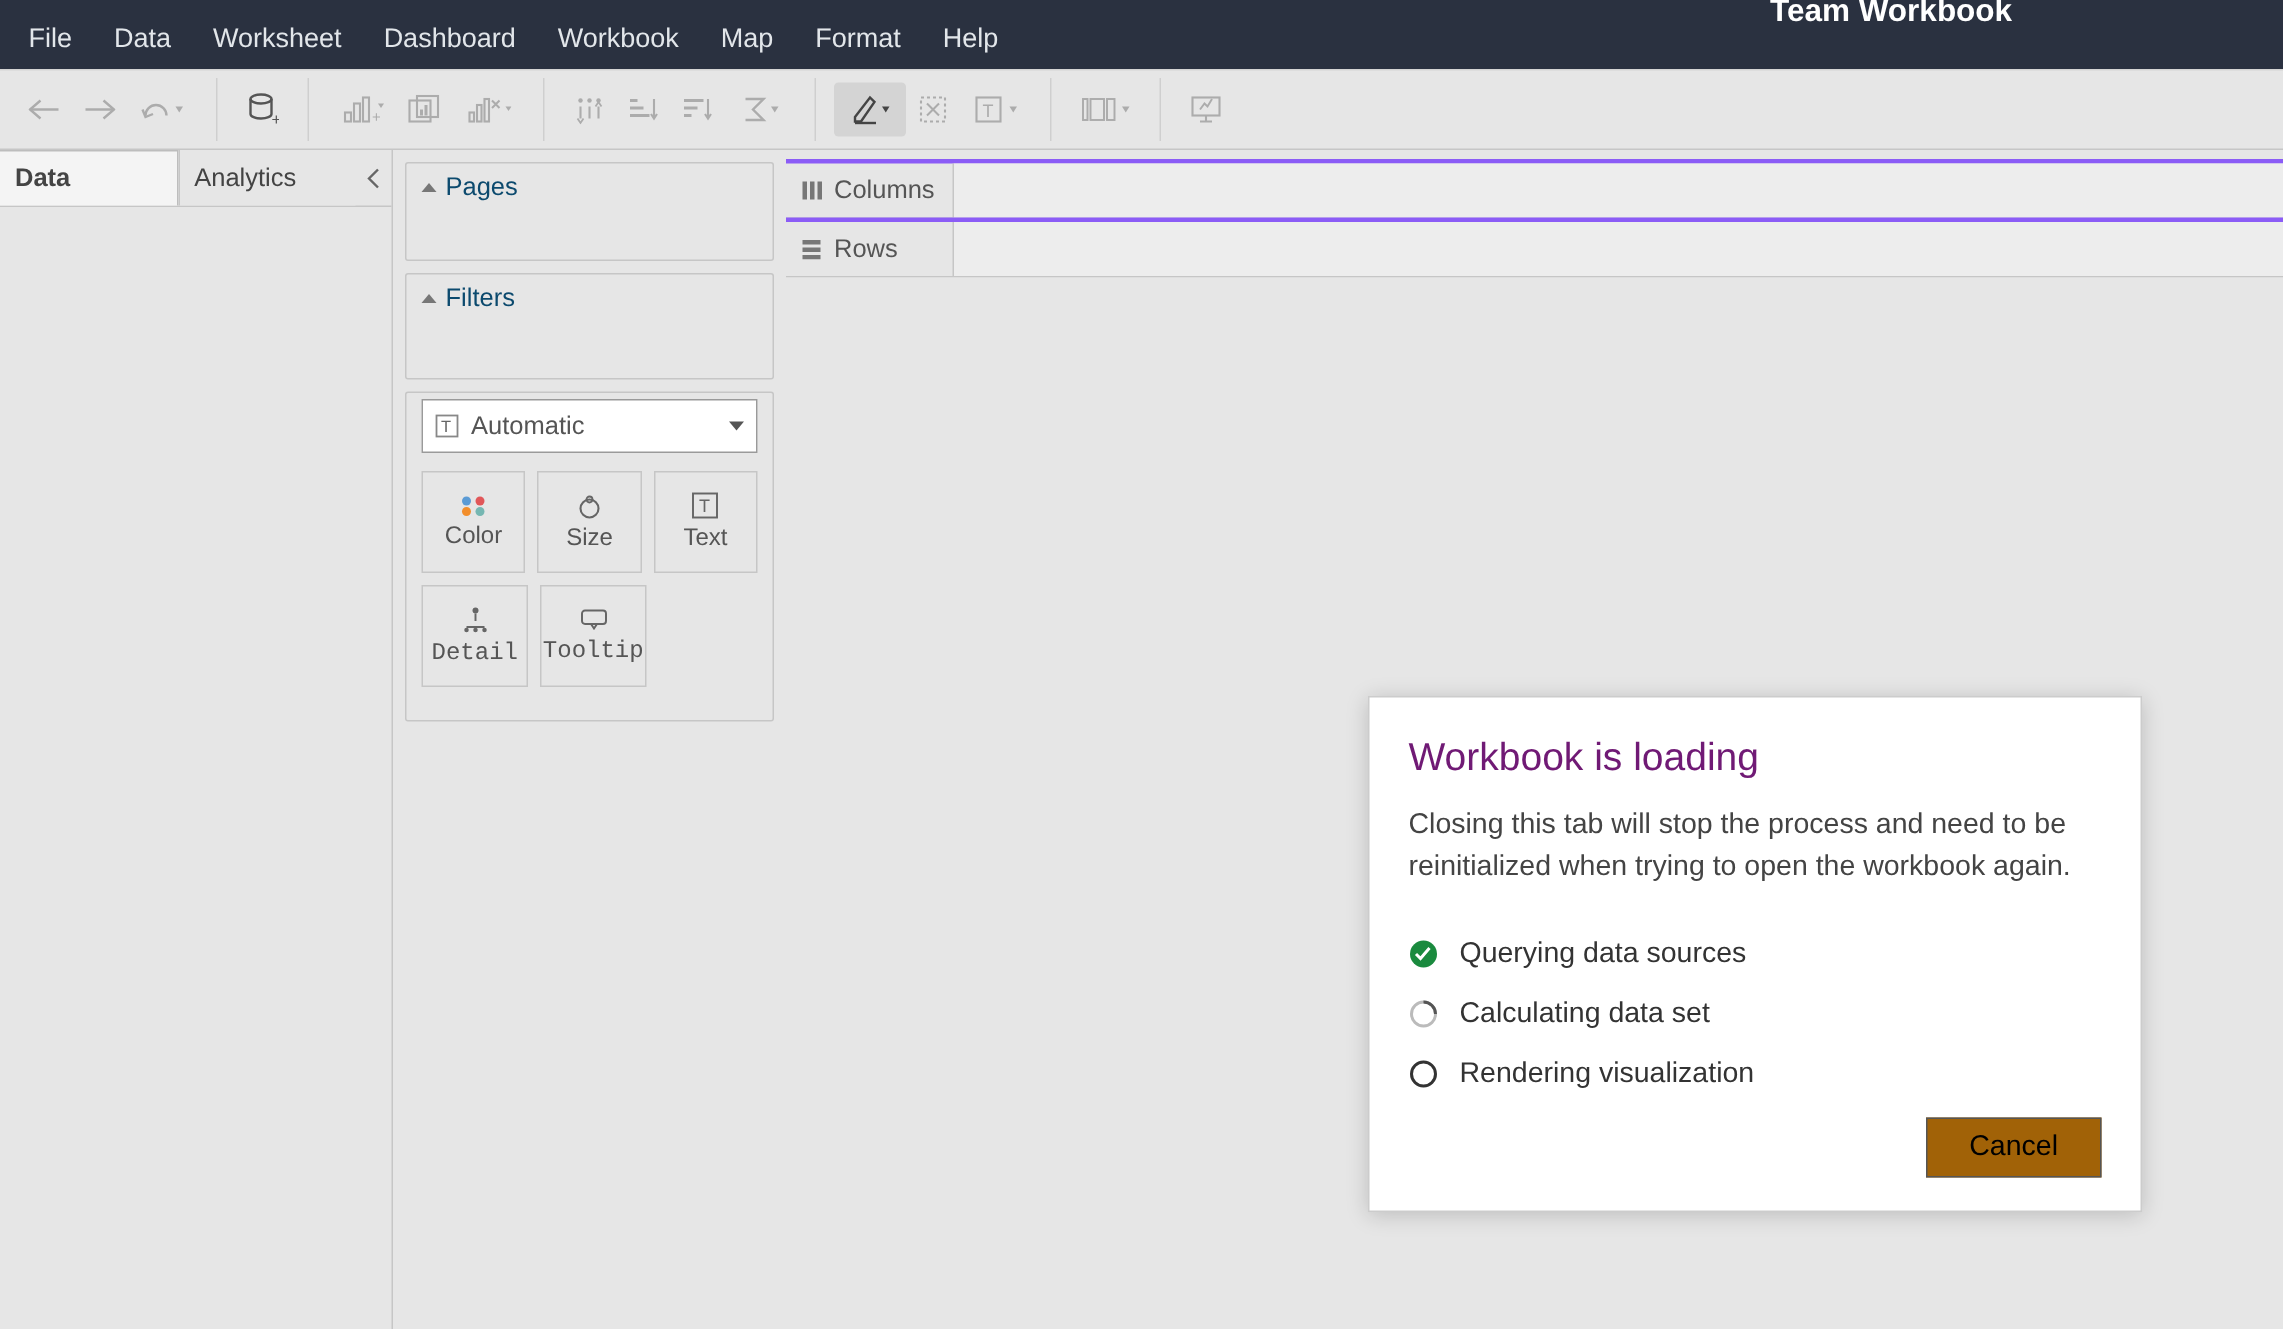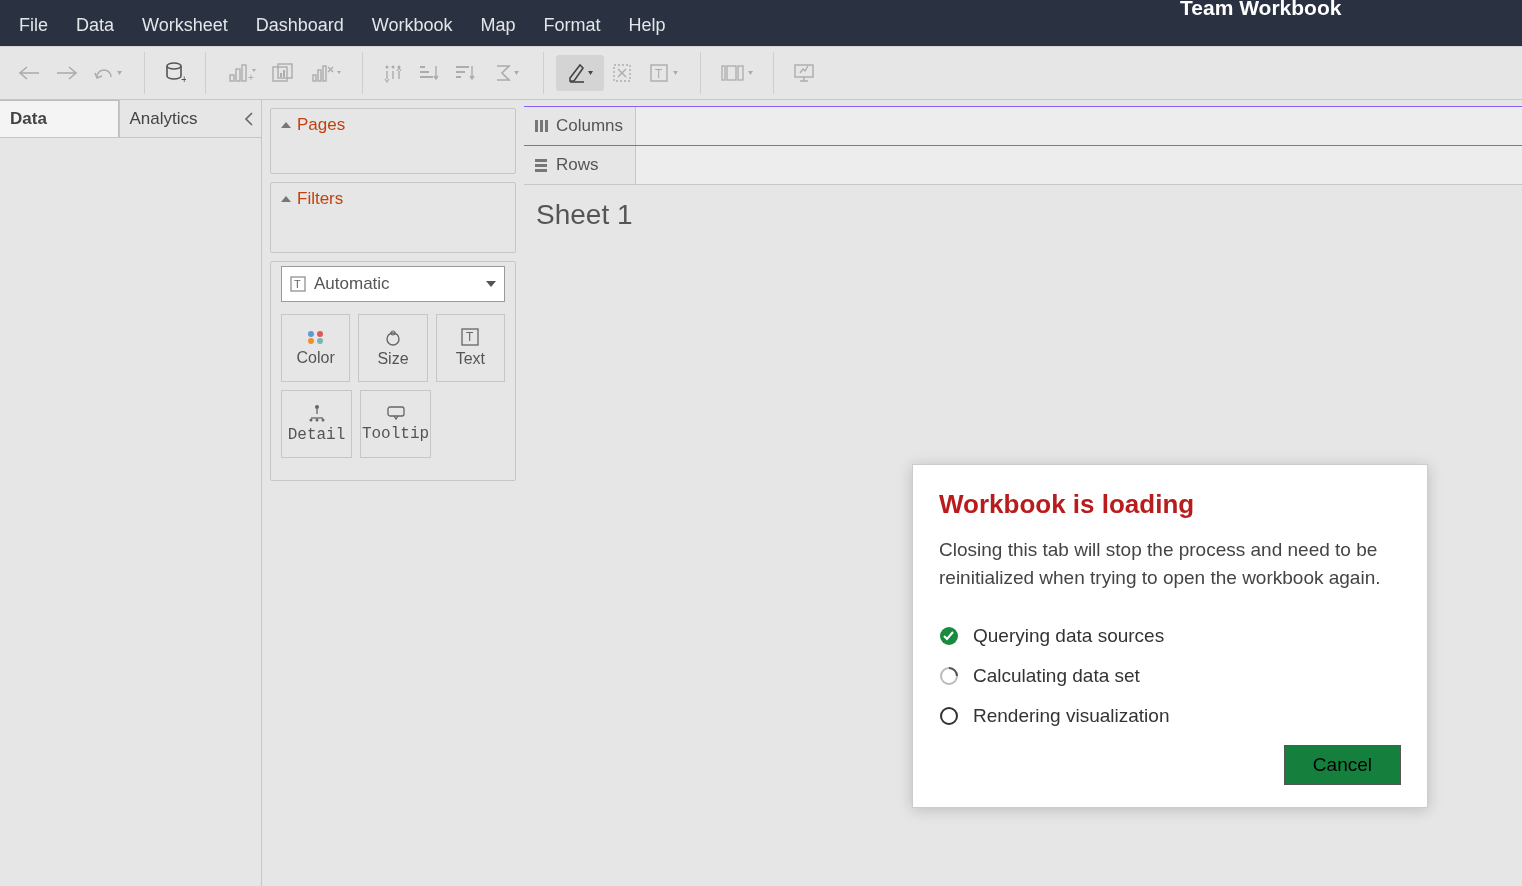--- a/index.html
+++ b/index.html
@@ -102,21 +102,21 @@
 .card {
   border: 1px solid #c6c6c6;
   background: #e6e6e6;
   border-radius: 2px;
 }
 .card-header {
   display: flex;
   align-items: center;
   gap: 6px;
   padding: 6px 10px;
-  color: #c2410c;
+  color: #0c4a6e;
   font-size: 17px;
 }
 .pages-card { height: 66px; }
 .filters-card { height: 71px; }
 .marks-card { padding-bottom: 10px; }
 .mark-select {
   margin: 4px 10px;
   height: 36px;
   border: 1px solid #9a9a9a;
   background: #fff;
@@ -160,21 +160,21 @@
 }
 .right-panel {
   flex: 1;
   background: #e6e6e6;
   display: flex;
   flex-direction: column;
 }
 .shelf {
   height: 40px;
   display: flex;
-  border-top: 1px solid #8b5cf6;
+  border-top: 3px solid #8b5cf6;
   border-bottom: 1px solid #c6c6c6;
   margin-top: -1px;
 }
 .shelf:first-child { margin-top: 8px; }
 .shelf-label {
   width: 112px;
   display: flex;
   align-items: center;
   gap: 8px;
   padding: 0 10px;
@@ -198,23 +198,23 @@
   position: absolute;
   left: 912px;
   top: 464px;
   width: 516px;
   background: #fff;
   border: 1px solid #ccc;
   box-shadow: 0 2px 14px rgba(0,0,0,.18);
   padding: 24px 26px 22px 26px;
 }
 .dialog h2 {
-  font-weight: 700;
+  font-weight: 400;
   font-size: 26px;
-  color: #b91c1c;
+  color: #701a75;
   margin-bottom: 16px;
 }
 .dialog p {
   font-size: 19px;
   color: #444;
   line-height: 1.45;
   margin-bottom: 34px;
 }
 .step-row {
   display: flex;
@@ -224,21 +224,21 @@
   color: #333;
   margin-bottom: 18px;
 }
 .dialog-actions {
   display: flex;
   justify-content: flex-end;
   margin-top: 6px;
 }
 .btn {
   border: 1px solid #555;
-  background: #15803d;
+  background: #a16207;
   padding: 8px 28px;
   font-size: 19px;
   cursor: pointer;
 }
 .chevron-up {
   width: 0; height: 0;
   border-left: 5px solid transparent;
   border-right: 5px solid transparent;
   border-bottom: 6px solid #777;
 }
@@ -499,21 +499,20 @@
       <div class="shelf-label">
         <svg width="14" height="14">
             <rect x="1" y="1" width="12" height="3" fill="#777"></rect>
             <rect x="1" y="6" width="12" height="3" fill="#777"></rect>
             <rect x="1" y="11" width="12" height="3" fill="#777"></rect>
           </svg>
         <span>Rows</span>
       </div>
       <div class="shelf-drop"></div>
     </div>
-    <div class="sheet-title">Sheet 1</div>
     <div class="canvas"></div>
   </div>
 
 </div>
 
 <div class="dialog">
   <h2>Workbook is loading</h2>
   <p>Closing this tab will stop the process and need to be reinitialized when trying to open the workbook again.</p>
 
   <div class="step-row">

